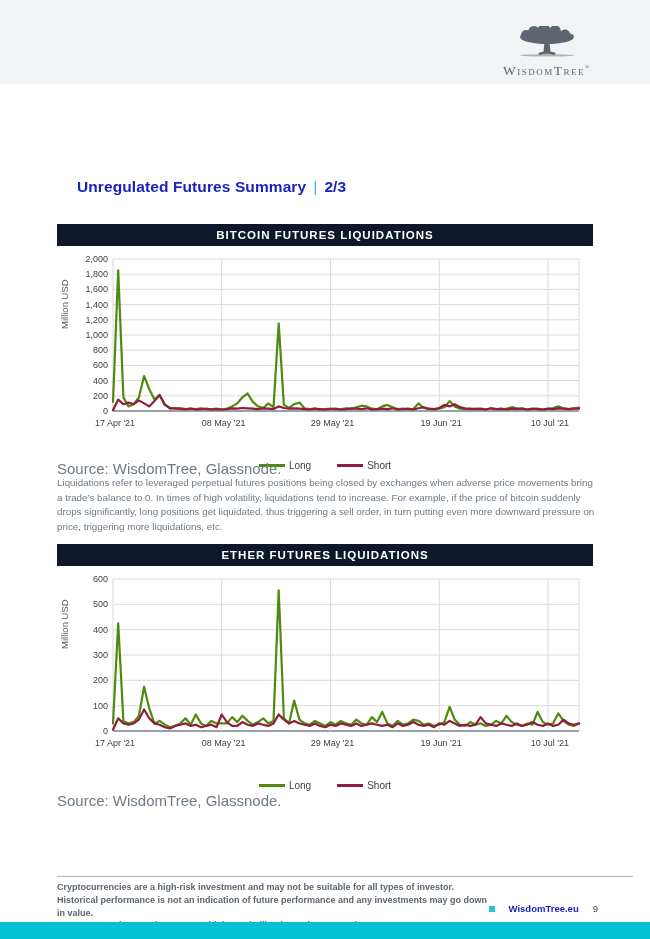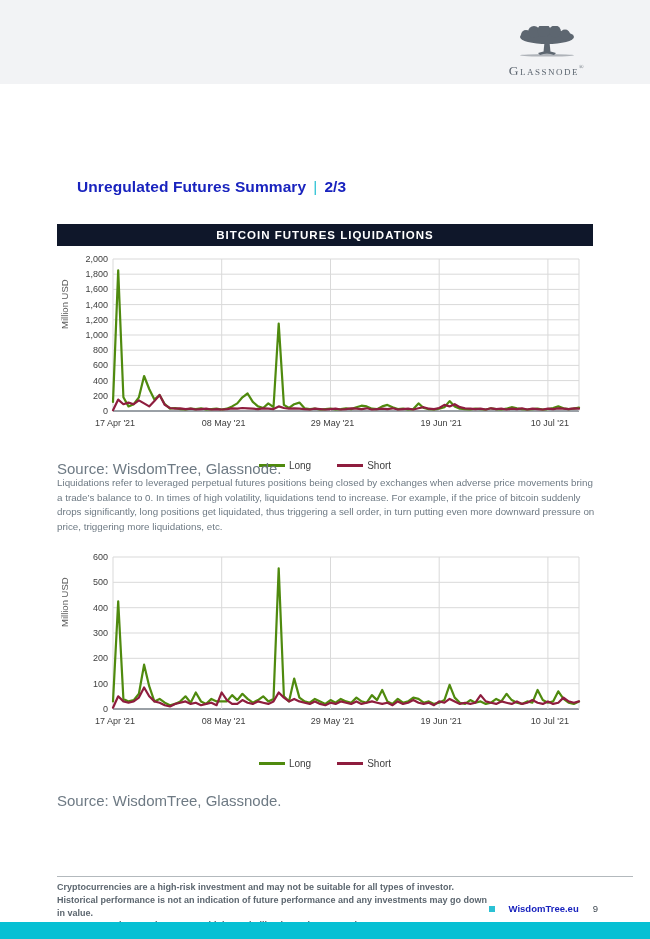--- a/index.html
+++ b/index.html
@@ -42,21 +42,21 @@
           <circle cx="10" cy="9" r="5"></circle>
           <circle cx="18" cy="6" r="6"></circle>
           <circle cx="28" cy="4.5" r="6.5"></circle>
           <circle cx="39" cy="5.5" r="6"></circle>
           <circle cx="49" cy="8.5" r="5"></circle>
           <path d="M28.5 16 L27.5 26 Q31 28 34.5 26 L33.5 16 Z"></path>
           <path d="M22 27 Q31 23.5 40 27 L38 29 Q31 26.5 24 29 Z"></path>
           <ellipse cx="31" cy="29.3" rx="27" ry="1.2" opacity="0.45"></ellipse>
         </g>
       </svg>
-      <div class="logo-word"><span>Glassnode</span><span class="logo-reg">®</span></div>
+      <div class="logo-word"><span>WisdomTree</span><span class="logo-reg">®</span></div>
     </div>
   </div>
 
   <div class="title-row">
     <span>Unregulated Futures Summary</span><span class="title-sep">|</span><span>2/3</span>
   </div>
 
   <div class="panel" style="top:224px">
     <div class="panel-header">BITCOIN FUTURES LIQUIDATIONS</div>
     <div class="chart-box">
@@ -110,20 +110,21 @@
       </div>
     </div>
   </div>
 
   <div class="note" style="top:462px">
     <div class="src">Source: WisdomTree, Glassnode.</div>
     <div>Liquidations refer to leveraged perpetual futures positions being closed by exchanges when adverse price movements bring a trade’s balance to 0. In times of high volatility, liquidations tend to increase. For example, if the price of bitcoin suddenly drops significantly, long positions get liquidated, thus triggering a sell order, in turn putting even more downward pressure on price, triggering more liquidations, etc.</div>
   </div>
 
   <div class="panel" style="top:544px">
+    <div class="panel-header">ETHER FUTURES LIQUIDATIONS</div>
     <div class="chart-box">
       <div class="ylab">Million USD</div>
       <div><svg width="536" height="186" viewBox="0 0 536 186">
             <line x1="56" y1="160.0" x2="522" y2="160.0" stroke="#9aa0a6" stroke-width="2"></line>
             <text x="51" y="163" text-anchor="end" class="tick">0</text>
             <line x1="56" y1="134.7" x2="522" y2="134.7" stroke="#d9d9d9" stroke-width="1"></line>
             <text x="51" y="137.7" text-anchor="end" class="tick">100</text>
             <line x1="56" y1="109.3" x2="522" y2="109.3" stroke="#d9d9d9" stroke-width="1"></line>
             <text x="51" y="112.3" text-anchor="end" class="tick">200</text>
             <line x1="56" y1="84.0" x2="522" y2="84.0" stroke="#d9d9d9" stroke-width="1"></line>

